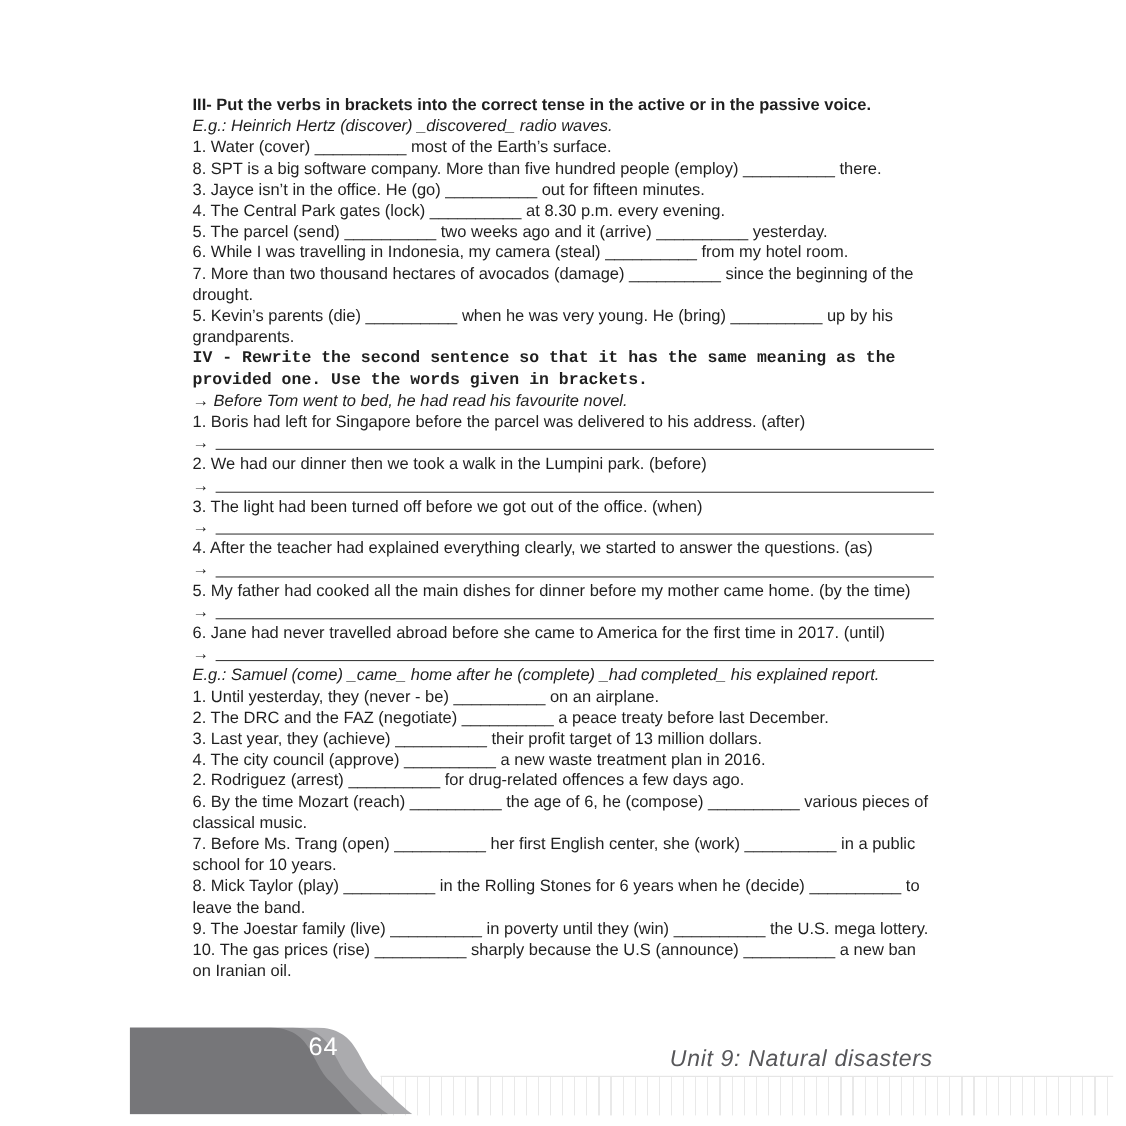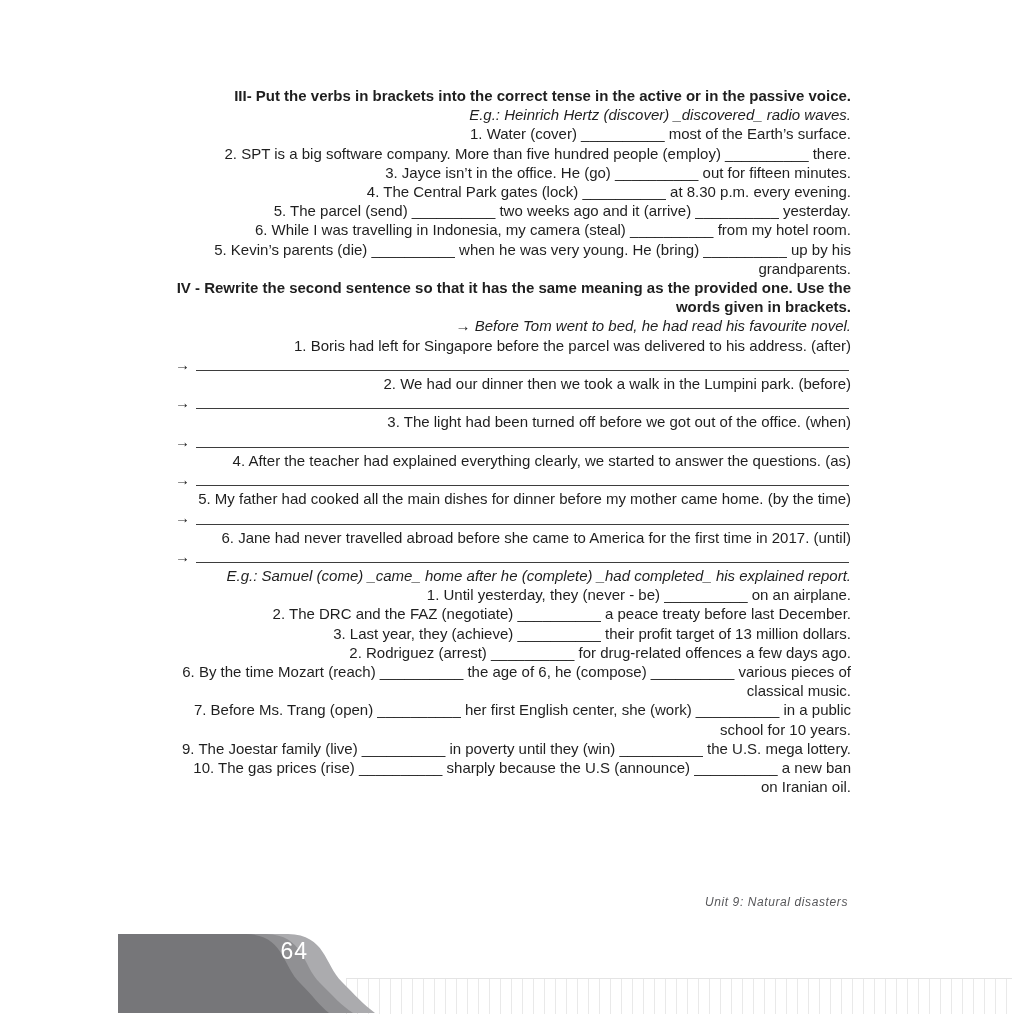--- a/index.html
+++ b/index.html
@@ -10,26 +10,25 @@
     overflow: hidden;
     font-family: "Liberation Sans", sans-serif;
     color: #1f1f1f;
   }
   .content {
     position: absolute;
     left: 175px; top: 86px;
     width: 676px;
     font-size: 15px;
     line-height: 19.2px;
-    text-align: right;
   }
   .content p { margin: 0; }
   .hd { font-weight: bold; }
   .ex { font-style: italic; }
-  .sec-gap { margin-top: 8px; }
+  .sec-gap { margin-top: 8px; font-family: Liberation Mono, monospace; }
   .ansrow { display: flex; align-items: flex-end; height: 19.2px; }
   .ansrow .arrow { flex: 0 0 auto; }
   .ansrow .fill {
     flex: 1 1 auto;
     border-bottom: 1.2px solid #3d3d3d;
     margin: 0 2px 3px 6px;
     height: 1px;
   }
   
   .wave-wrap {
@@ -42,24 +41,24 @@
     left: 118px; top: 938px;
     width: 190px;
     text-align: right;
     color: #ffffff;
     font-weight: normal;
     font-size: 23px;
     letter-spacing: 1px;
   }
   .unit-title {
     position: absolute;
-    top: 895px;
+    top: 951px;
     right: 176px;
     font-style: italic;
-    font-size: 12px;
+    font-size: 21px;
     color: #57575a;
     letter-spacing: 0.6px;
   }
   .stripes {
     position: absolute;
     left: 346px; top: 978px;
     width: 666px; height: 35px;
     border-top: 1px solid #e4e4e4;
     background: repeating-linear-gradient(
       90deg,
@@ -70,25 +69,26 @@
 </style>
 </head>
 <body>
 
 <div class="content">
 
   <section>
     <p class="hd">III- Put the verbs in brackets into the correct tense in the active or in the passive voice.</p>
     <p class="ex">E.g.: Heinrich Hertz (discover) _discovered_ radio waves.</p>
     <p>1. Water (cover) __________ most of the Earth’s surface.</p>
-    <p>2. SPT is a big software company. More than five hundred people (employ) __________ there.</p>
+    <p>8. SPT is a big software company. More than five hundred people (employ) __________ there.</p>
     <p>3. Jayce isn’t in the office. He (go) __________ out for fifteen minutes.</p>
     <p>4. The Central Park gates (lock) __________ at 8.30 p.m. every evening.</p>
     <p>5. The parcel (send) __________ two weeks ago and it (arrive) __________ yesterday.</p>
     <p>6. While I was travelling in Indonesia, my camera (steal) __________ from my hotel room.</p>
+    <p>7. More than two thousand hectares of avocados (damage) __________ since the beginning of the drought.</p>
     <p>5. Kevin’s parents (die) __________ when he was very young. He (bring) __________ up by his grandparents.</p>
   </section>
 
   <section>
     <p class="hd sec-gap">IV - Rewrite the second sentence so that it has the same meaning as the provided one. Use the words given in brackets.</p>
     <p class="ex">→ Before Tom went to bed, he had read his favourite novel.</p>
 
     <p>1. Boris had left for Singapore before the parcel was delivered to his address. (after)</p>
     <div class="ansrow">
       <span class="arrow">→</span>
@@ -124,23 +124,25 @@
       <span class="arrow">→</span>
       <span class="fill"></span>
     </div>
   </section>
 
   <section>
     <p class="ex">E.g.: Samuel (come) _came_ home after he (complete) _had completed_ his explained report.</p>
     <p>1. Until yesterday, they (never - be) __________ on an airplane.</p>
     <p>2. The DRC and the FAZ (negotiate) __________ a peace treaty before last December.</p>
     <p>3. Last year, they (achieve) __________ their profit target of 13 million dollars.</p>
+    <p>4. The city council (approve) __________ a new waste treatment plan in 2016.</p>
     <p>2. Rodriguez (arrest) __________ for drug-related offences a few days ago.</p>
     <p>6. By the time Mozart (reach) __________ the age of 6, he (compose) __________ various pieces of classical music.</p>
     <p>7. Before Ms. Trang (open) __________ her first English center, she (work) __________ in a public school for 10 years.</p>
+    <p>8. Mick Taylor (play) __________ in the Rolling Stones for 6 years when he (decide) __________ to leave the band.</p>
     <p>9. The Joestar family (live) __________ in poverty until they (win) __________ the U.S. mega lottery.</p>
     <p>10. The gas prices (rise) __________ sharply because the U.S (announce) __________ a new ban on Iranian oil.</p>
   </section>
 
 </div>
 
 <div class="stripes"></div>
 
 <div class="wave-wrap">
   <svg width="257" height="79" viewBox="0 0 257 79" xmlns="http://www.w3.org/2000/svg">

